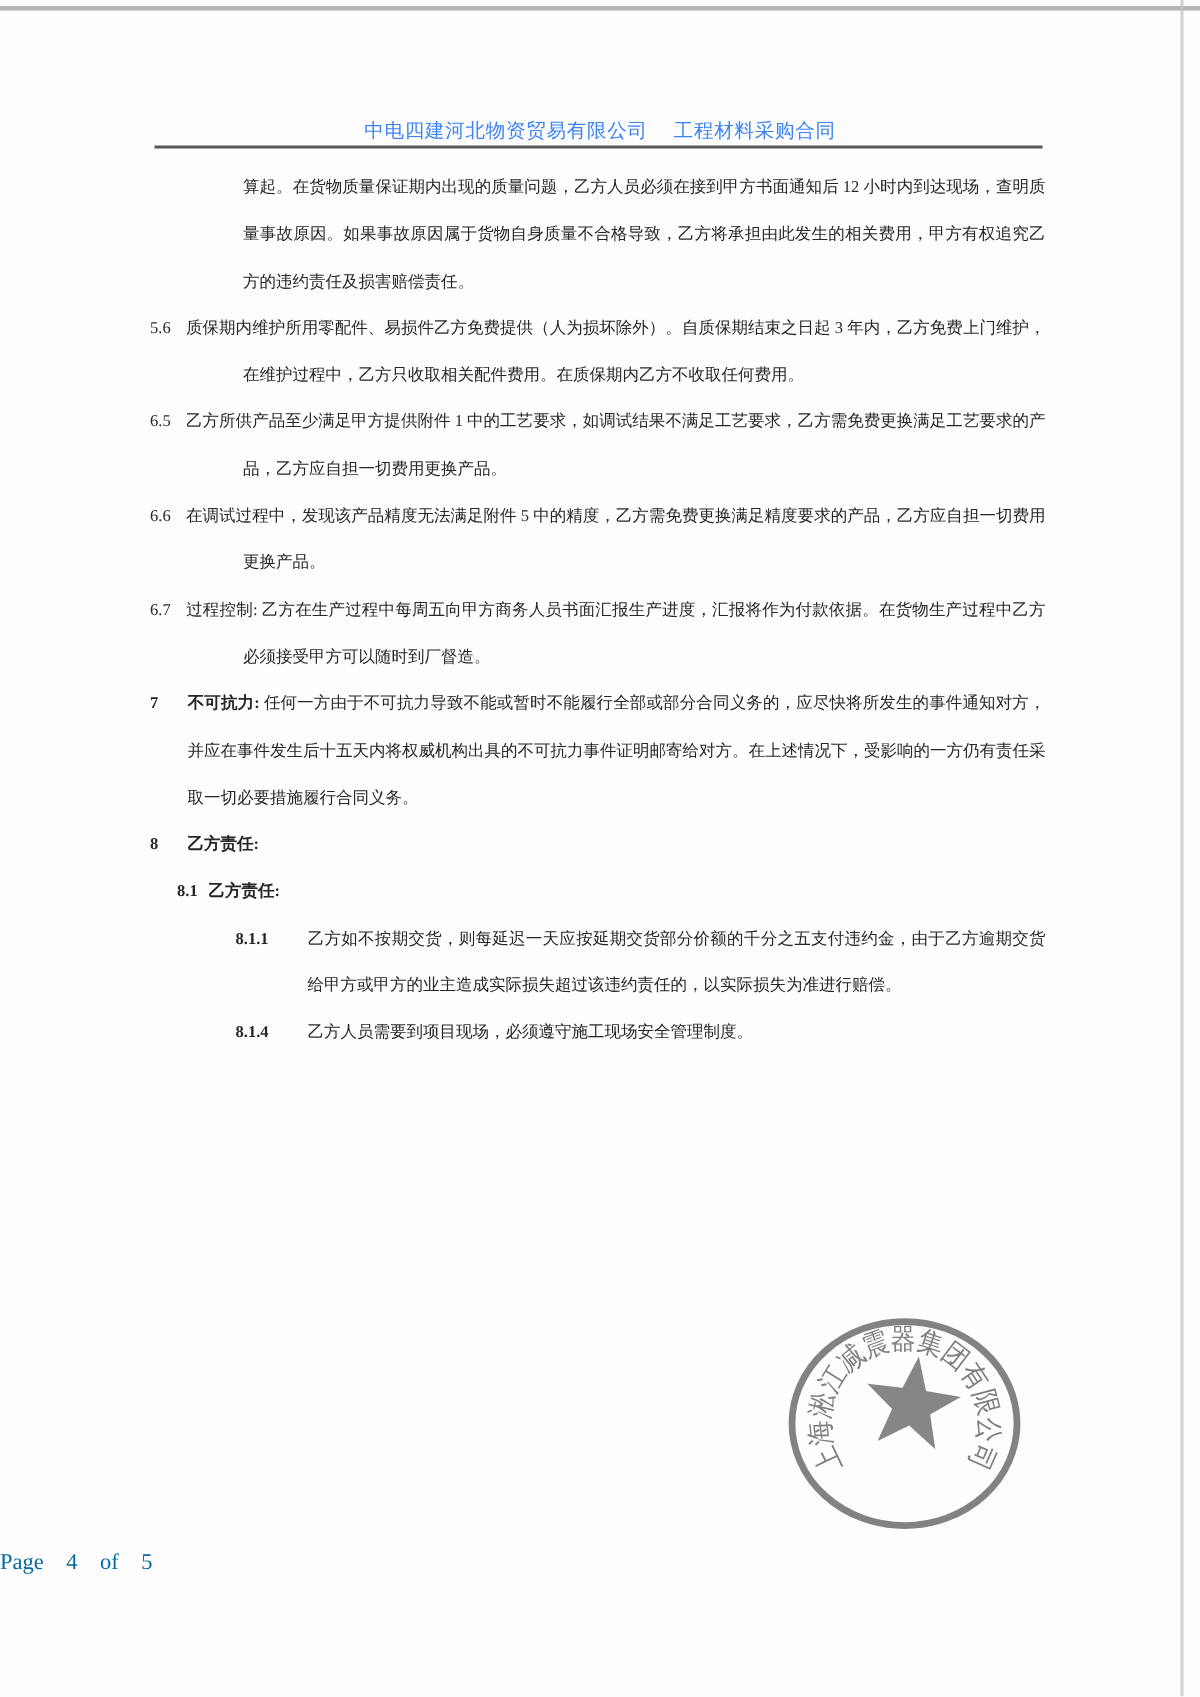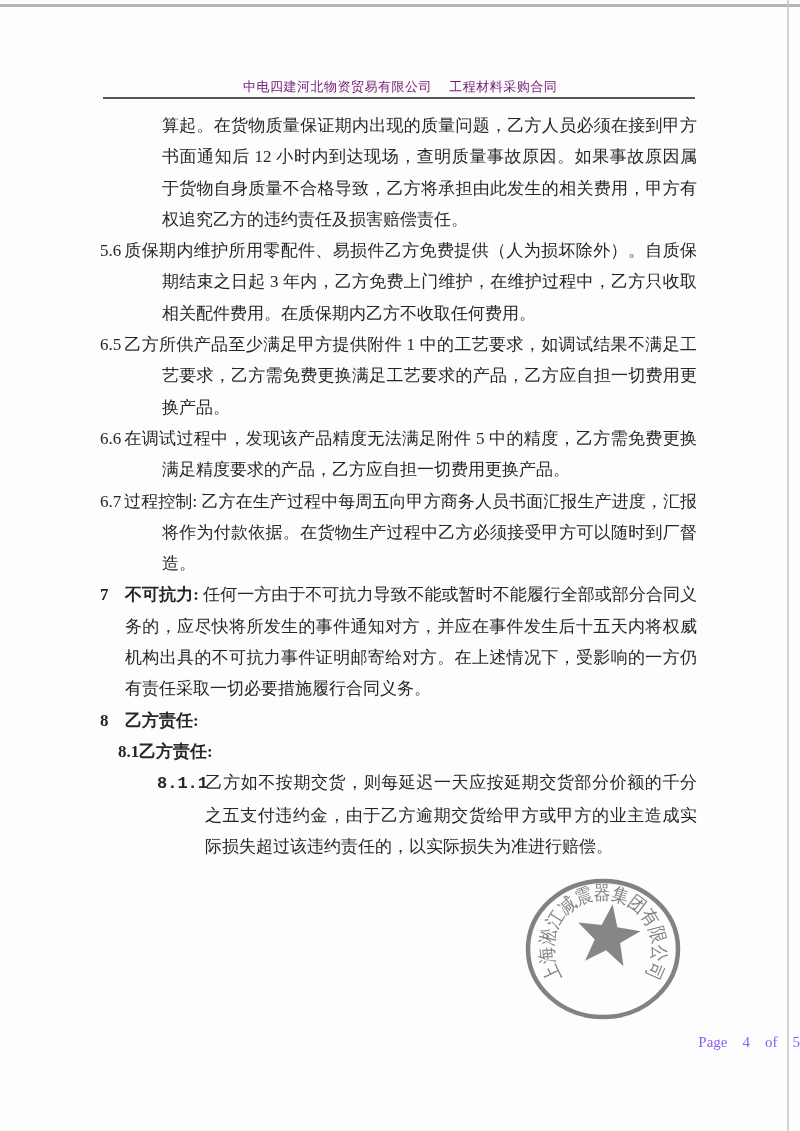--- a/index.html
+++ b/index.html
@@ -17,48 +17,48 @@
     background:#8f8f8f;opacity:.65;
   }
   .scan-edge-right{
     position:absolute;top:0;left:787px;width:2px;height:100%;
     background:#c6c6c6;opacity:.8;
   }
   
   .doc-header{
     position:absolute;top:78px;left:0;width:100%;
     text-align:center;
-    font-size:13px;letter-spacing:.5px;color:#701a75;
+    font-size:13px;letter-spacing:.5px;color:#3b82f6;
     white-space:pre;
   }
   .header-rule{
     position:absolute;top:97px;left:103px;width:592px;height:0;
     border-top:2px solid #3a3a3a;opacity:.85;
   }
   
   .content{
     position:absolute;top:110px;left:100px;width:597px;
-    font-size:17px;line-height:31.3px;
+    font-size:11px;line-height:31.3px;
     text-align:justify;
   }
   .para{margin:0;}
   .indent-cont{padding-left:62px;}
   .item-6{padding-left:62px;text-indent:-62px;}
   .item-6 .num{display:inline-block;width:24px;text-indent:0;}
   .item-top{padding-left:25px;text-indent:-25px;}
   .item-top .num{display:inline-block;width:25px;text-indent:0;font-weight:bold;}
   .bold{font-weight:bold;}
   .item-81{padding-left:39px;text-indent:-21px;font-weight:bold;}
   .item-81 .num{display:inline-block;width:21px;text-indent:0;}
   .item-811{padding-left:105px;text-indent:-48px;}
-  .item-811 .num{display:inline-block;width:48px;text-indent:0;font-weight:bold;font-family:Liberation Mono, monospace;}
+  .item-811 .num{display:inline-block;width:48px;text-indent:0;font-weight:bold;}
   
   .doc-footer{
     position:absolute;top:1034px;left:0;width:100%;
-    text-align:right;font-size:15px;color:#8b5cf6;
+    text-align:left;font-size:15px;color:#0369a1;
     white-space:pre;
   }
   
   .stamp{
     position:absolute;left:503px;top:849px;width:200px;height:200px;
     mix-blend-mode:multiply;opacity:.82;
     pointer-events:none;
   }
 </style>
 </head>
@@ -86,20 +86,21 @@
   <p class="para item-top"><span class="num">7</span><span class="bold">不可抗力: </span><span>任何一方由于不可抗力导致不能或暂时不能履行全部或部分合同义务的，应尽快将所发生的事件通知对方，并应在事件发生后十五天内将权威机构出具的不可抗力事件证明邮寄给对方。在上述情况下，受影响的一方仍有责任采取一切必要措施履行合同义务。</span></p>
 
   <p class="para item-top"><span class="num">8</span><span class="bold">乙方责任:</span></p>
 
   <p class="para item-81"><span class="num">8.1</span><span>乙方责任:</span></p>
 
   <p class="para item-811"><span class="num">8.1.1</span><span>乙方如不按期交货，则每延迟一天应按延期交货部分价额的千分之五支付违约金，由于乙方逾期交货给甲方或甲方的业主造成实际损失超过该违约责任的，以实际损失为准进行赔偿。</span></p>
 
 
 
+  <p class="para item-811"><span class="num">8.1.4</span><span>乙方人员需要到项目现场，必须遵守施工现场安全管理制度。</span></p>
 
 </div>
 
 <svg class="stamp" viewBox="0 0 200 200" xmlns="http://www.w3.org/2000/svg">
   <ellipse cx="100" cy="100" rx="75" ry="68" fill="none" stroke-width="4.5" opacity="0.9" stroke="#565656"></ellipse>
   <defs>
     <path id="stamp-arc" d="M 59 128.7 A 50 50 0 1 1 141 128.7" fill="none"></path>
   </defs>
   <text font-size="19" font-family="Liberation Serif, DejaVu Serif, serif" opacity="0.92" fill="#565656">
     <textPath href="#stamp-arc" startOffset="0" textLength="216" lengthAdjust="spacingAndGlyphs">上海淞江减震器集团有限公司</textPath>

